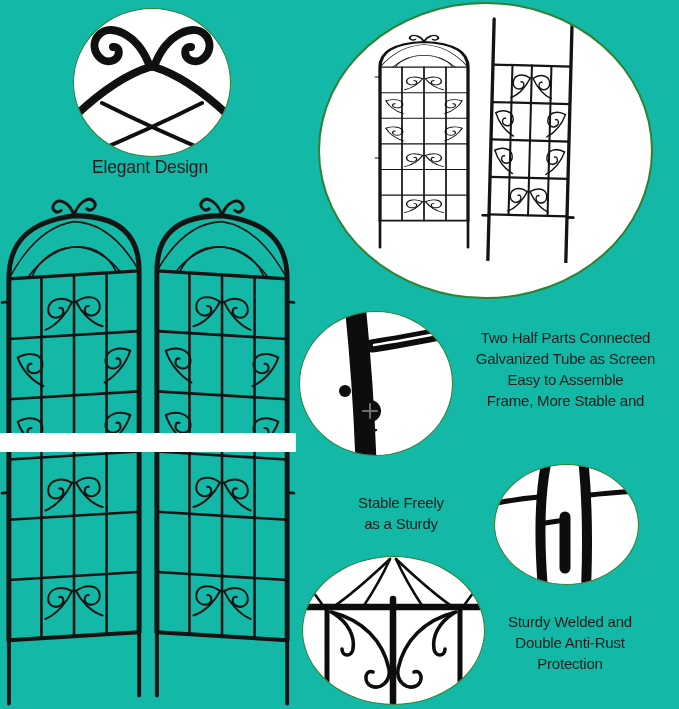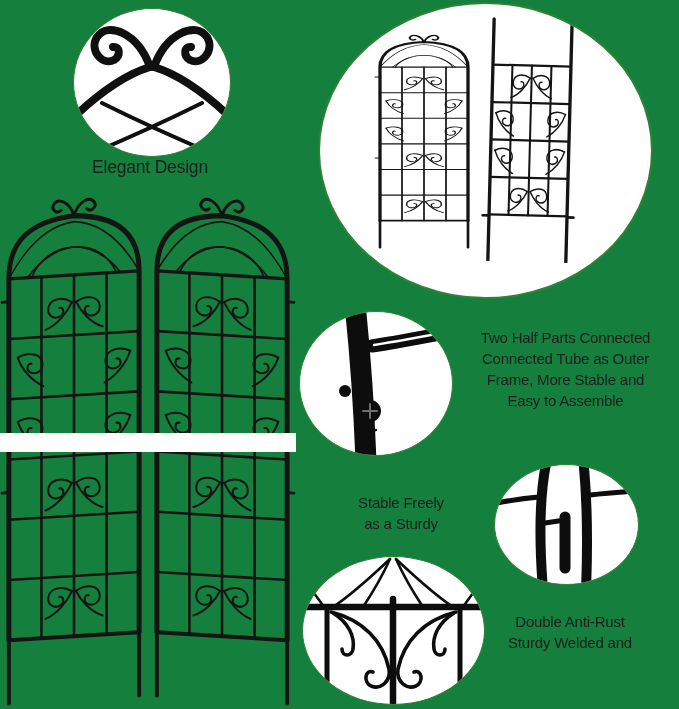--- a/index.html
+++ b/index.html
@@ -1,17 +1,17 @@
 <!DOCTYPE html>
 <html><head>
 <meta charset="utf-8">
 <style>
   html,body{margin:0;padding:0;background:#ffffff;}
   #canvas{
-    position:relative;width:679px;height:709px;background:#15803d;overflow:hidden;
+    position:relative;width:679px;height:709px;background:#14b8a6;overflow:hidden;
     font-family:"Liberation Sans",sans-serif;color:#1d1d1d;
   }
   .abs{position:absolute;}
   .circle{
     position:absolute;border:1.6px solid #2e8234;border-radius:50%;
     background:#ffffff;overflow:hidden;
   }
   .circle svg{position:absolute;left:0;top:0;}
   .bubble{
     position:absolute;border:2px solid #2e8234;border-radius:50%;
@@ -137,23 +137,23 @@
         <circle cx="45" cy="79" r="6" fill="#0d0d0d" stroke="none"></circle>
         <circle cx="70" cy="99" r="11" fill="#0d0d0d" stroke="none"></circle>
         <path d="M63,99 h14 M70,92 v14" stroke="#6f6f6f" stroke-width="2"></path>
         <path d="M56,118 c7,3 14,3 20,0" stroke-width="2.4"></path>
       </g>
     </svg>
   </div>
 
   <div class="feature-text" style="left:452px;top:327px;width:227px;">
     <div>Two Half Parts Connected</div>
-    <div>Connected Tube as Outer</div>
+    <div>Galvanized Tube as Screen</div>
+    <div>Easy to Assemble</div>
     <div>Frame, More Stable and</div>
-    <div>Easy to Assemble</div>
   </div>
 
   <div class="feature-text" style="left:306px;top:492px;width:190px;">
     <div>Stable Freely</div>
     <div>as a Sturdy</div>
   </div>
 
   <div class="circle" style="left:494px;top:464px;width:143px;height:119px;">
     <svg width="143" height="119" viewBox="0 0 143 119">
       <g fill="none" stroke="#0d0d0d" stroke-linecap="round">
@@ -161,22 +161,23 @@
         <path d="M88,-8 C92,30 93,75 91,125" stroke-width="10"></path>
         <path d="M2,38 C17,35 32,33 44,32" stroke-width="5"></path>
         <path d="M95,30 C110,28 126,27 141,26" stroke-width="5"></path>
         <path d="M50,58 L70,55" stroke-width="5"></path>
         <path d="M70,52 V103" stroke-width="11"></path>
       </g>
     </svg>
   </div>
 
   <div class="feature-text" style="left:479px;top:611px;width:182px;">
+    <div>Sturdy Welded and</div>
     <div>Double Anti-Rust</div>
-    <div>Sturdy Welded and</div>
+    <div>Protection</div>
   </div>
 
   <div class="circle" style="left:302px;top:556px;width:181px;height:147px;">
     <svg width="181" height="147" viewBox="0 0 181 147">
       <g fill="none" stroke="#0d0d0d" stroke-linecap="round">
         <path d="M4,50 H177" stroke-width="6.5"></path>
         <path d="M24,50 V142" stroke-width="5"></path>
         <path d="M90,42 V150" stroke-width="6.5"></path>
         <path d="M157,50 V142" stroke-width="5"></path>
         <g stroke-width="2.6">

